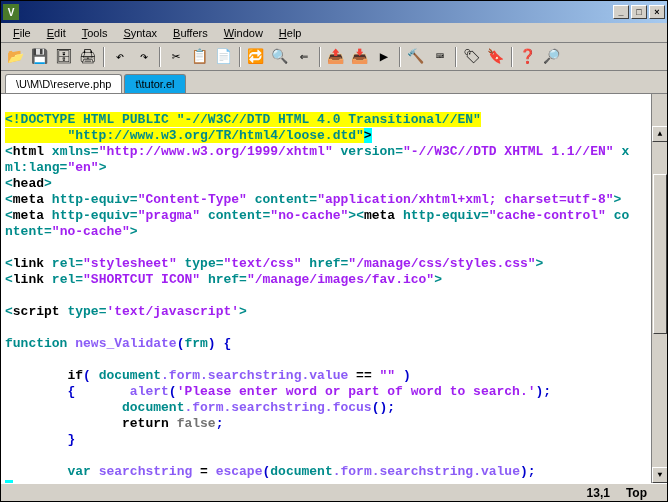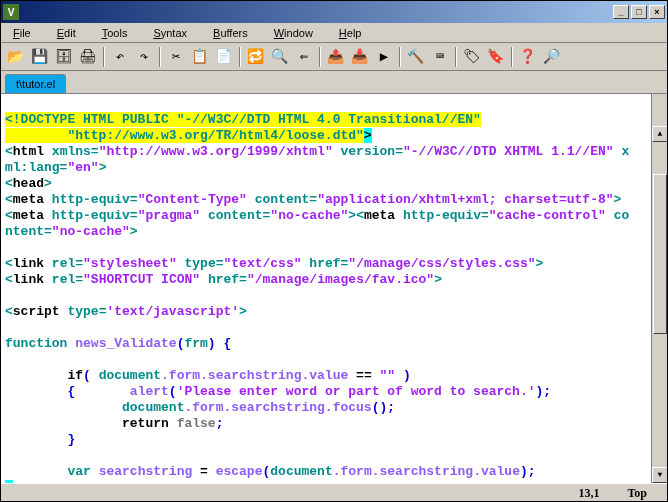--- a/index.html
+++ b/index.html
@@ -48,21 +48,20 @@
 }
 .menubar {
   background: #d4d0c8;
   height: 20px;
   display: flex;
   align-items: center;
   padding: 0 4px;
   font-family: Tahoma, sans-serif;
   font-size: 11px;
   border-bottom: 1px solid #808080;
-  gap: 10px;
 }
 .menu-item { padding: 2px 8px; cursor: pointer; }
 .menu-item u { text-decoration: underline; }
 .toolbar {
   background: #d4d0c8;
   height: 28px;
   display: flex;
   align-items: center;
   padding: 2px 4px;
   gap: 2px;
@@ -147,24 +146,24 @@
   border-bottom-color: #404040;
   margin: 0 auto;
 }
 .statusbar {
   background: #d4d0c8;
   height: 19px;
   display: flex;
   align-items: center;
   justify-content: flex-end;
   padding: 0 20px;
-  font-family: Liberation Serif, serif;
+  font-family: Liberation Sans, sans-serif;
   font-size: 12px;
   font-weight: bold;
-  gap: 28px;
+  gap: 16px;
   border-top: 1px solid #fff;
 }
 
 .c-brown { color: #000000; }
 .c-red { color: #737373; }
 .c-purple { color: #a020f0; }
 .c-green { color: #8b5cf6; }
 .c-teal { color: #008b8b; }
 .c-blue { color: #0000cd; }
 .c-hilite { background: #ffff00; }
@@ -217,20 +216,21 @@
   <div class="tool-btn">⌨</div>
   <div class="tool-sep"></div>
   <div class="tool-btn">🏷</div>
   <div class="tool-btn">🔖</div>
   <div class="tool-sep"></div>
   <div class="tool-btn">❓</div>
   <div class="tool-btn">🔎</div>
 </div>
 
 <div class="tabbar">
+  <div class="tab active">\U\M\D\reserve.php</div>
   <div class="tab">t\tutor.el</div>
 </div>
 
 <div class="editor">
 <div class="editor-content"><span class="c-hilite"><span class="c-teal">&lt;!DOCTYPE HTML PUBLIC "-//W3C//DTD HTML 4.0 Transitional//EN"</span></span>
 <span class="c-hilite"><span class="c-teal">        "http://www.w3.org/TR/html4/loose.dtd"</span></span><span class="c-cursor">&gt;</span>
 <span class="c-teal">&lt;</span><span class="c-brown">html</span><span class="c-teal"> xmlns</span><span class="c-teal">=</span><span class="c-purple">"http://www.w3.org/1999/xhtml"</span><span class="c-teal"> version</span><span class="c-teal">=</span><span class="c-purple">"-//W3C//DTD XHTML 1.1//EN"</span><span class="c-teal"> x</span>
 <span class="c-teal">ml:lang</span><span class="c-teal">=</span><span class="c-purple">"en"</span><span class="c-teal">&gt;</span>
 <span class="c-teal">&lt;</span><span class="c-brown">head</span><span class="c-teal">&gt;</span>
 <span class="c-teal">&lt;</span><span class="c-brown">meta</span><span class="c-teal"> http-equiv</span><span class="c-teal">=</span><span class="c-purple">"Content-Type"</span><span class="c-teal"> content</span><span class="c-teal">=</span><span class="c-purple">"application/xhtml+xml; charset=utf-8"</span><span class="c-teal">&gt;</span>

